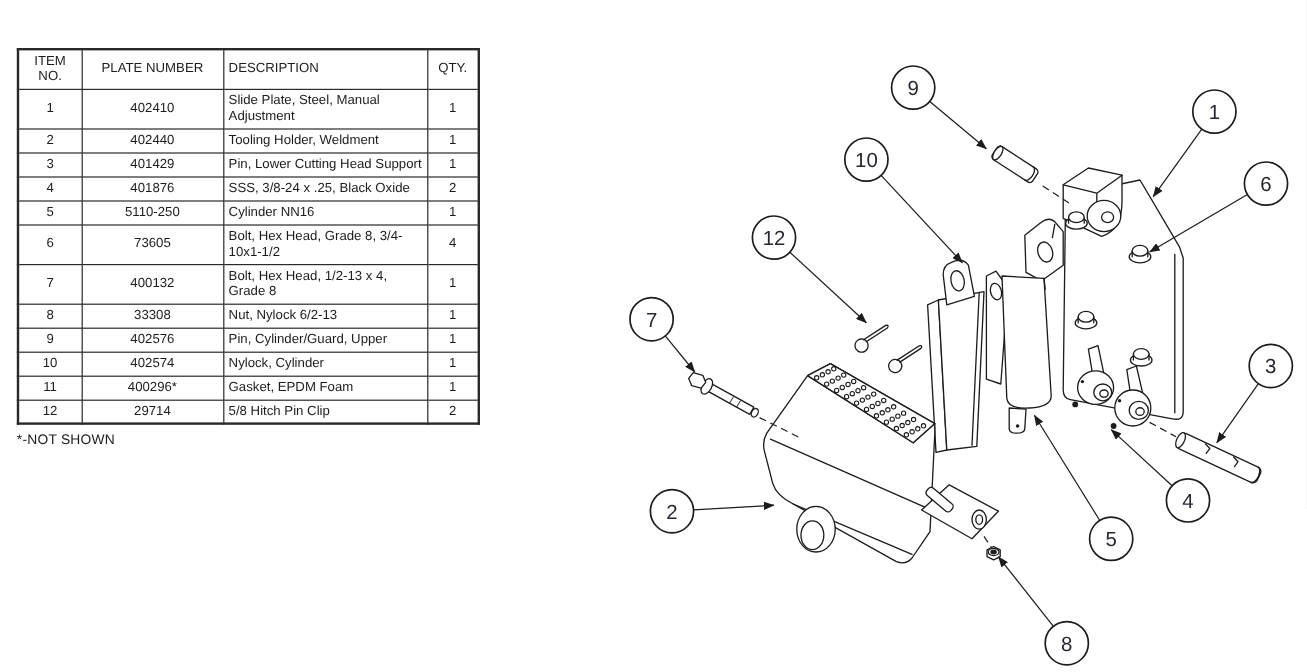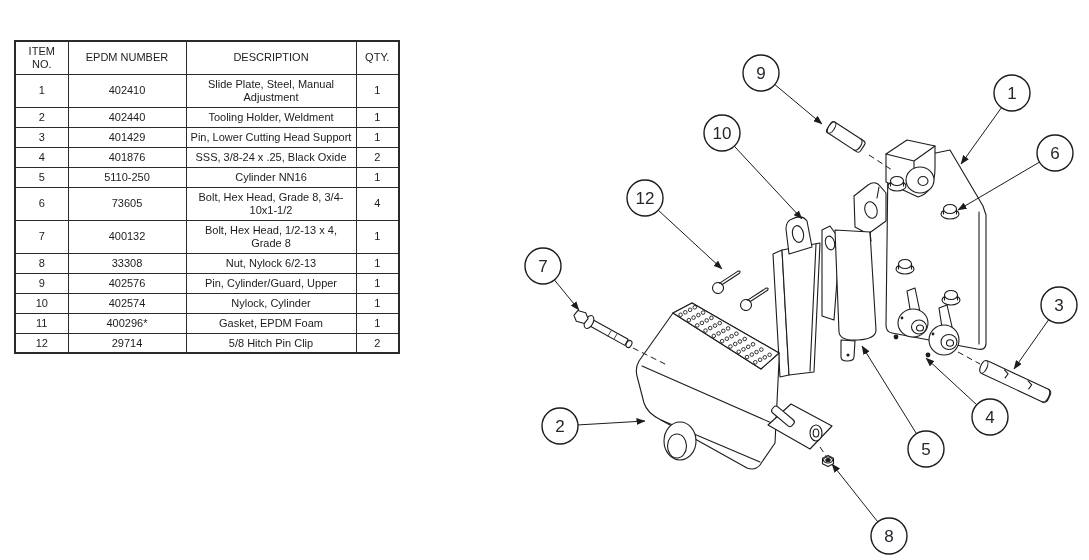--- a/index.html
+++ b/index.html
@@ -17,21 +17,21 @@
     border-collapse:collapse;table-layout:fixed;width:384px;
     font-size:11px;line-height:1.18;color:#1c1c1c;
     border:2px solid #2a2a2a;
   }
   table.bom th,table.bom td{
     border:1.4px solid #2a2a2a;padding:3px 4px;vertical-align:middle;
     font-weight:normal;overflow:hidden;
   }
   col.c-item{width:53px}col.c-part{width:118px}col.c-desc{width:170px}col.c-qty{width:43px}
   .ta-c{text-align:center}
-  .ta-l{text-align:center}
+  .ta-l{text-align:left}
   .footnote{margin-top:7px;font-size:11.5px;color:#1c1c1c;letter-spacing:0.2px;}
   svg.diagram{position:absolute;left:430px;top:0;width:659px;height:560px;}
   .co-num{
     font-family:"Liberation Sans",sans-serif;font-size:17px;fill:#26262e;
   }
 </style>
 </head>
 <body>
 
 <div class="stage">
@@ -41,21 +41,21 @@
     <table class="bom">
       <colgroup>
           <col class="c-item">
           <col class="c-part">
           <col class="c-desc">
           <col class="c-qty">
         </colgroup>
       <thead>
         <tr>
           <th class="ta-c">ITEM NO.</th>
-          <th class="ta-c">EPDM NUMBER</th>
+          <th class="ta-c">PLATE NUMBER</th>
           <th class="ta-l">DESCRIPTION</th>
           <th class="ta-c">QTY.</th>
         </tr>
       </thead>
       <tbody id="bom-body">
     <tr>
       <td class="ta-c">1</td>
       <td class="ta-c">402410</td>
       <td class="ta-l">Slide Plate, Steel, Manual Adjustment</td>
       <td class="ta-c">1</td>
@@ -132,20 +132,21 @@
     </tr>
 
     <tr>
       <td class="ta-c">12</td>
       <td class="ta-c">29714</td>
       <td class="ta-l">5/8 Hitch Pin Clip</td>
       <td class="ta-c">2</td>
     </tr>
   </tbody>
     </table>
+    <div class="footnote">*-NOT SHOWN</div>
   </div>
 
   <svg class="diagram" viewBox="0 0 659 560">
     <defs>
       <marker id="arrow" markerWidth="9" markerHeight="7" refX="8.5" refY="3.5" orient="auto" markerUnits="userSpaceOnUse">
         <path d="M0,0 L9,3.5 L0,7 Z" fill="#1c1c1c"></path>
       </marker>
     </defs>
 
     <g fill="#ffffff" stroke="#1c1c1c" stroke-width="1.1" stroke-linejoin="round" stroke-linecap="round">

